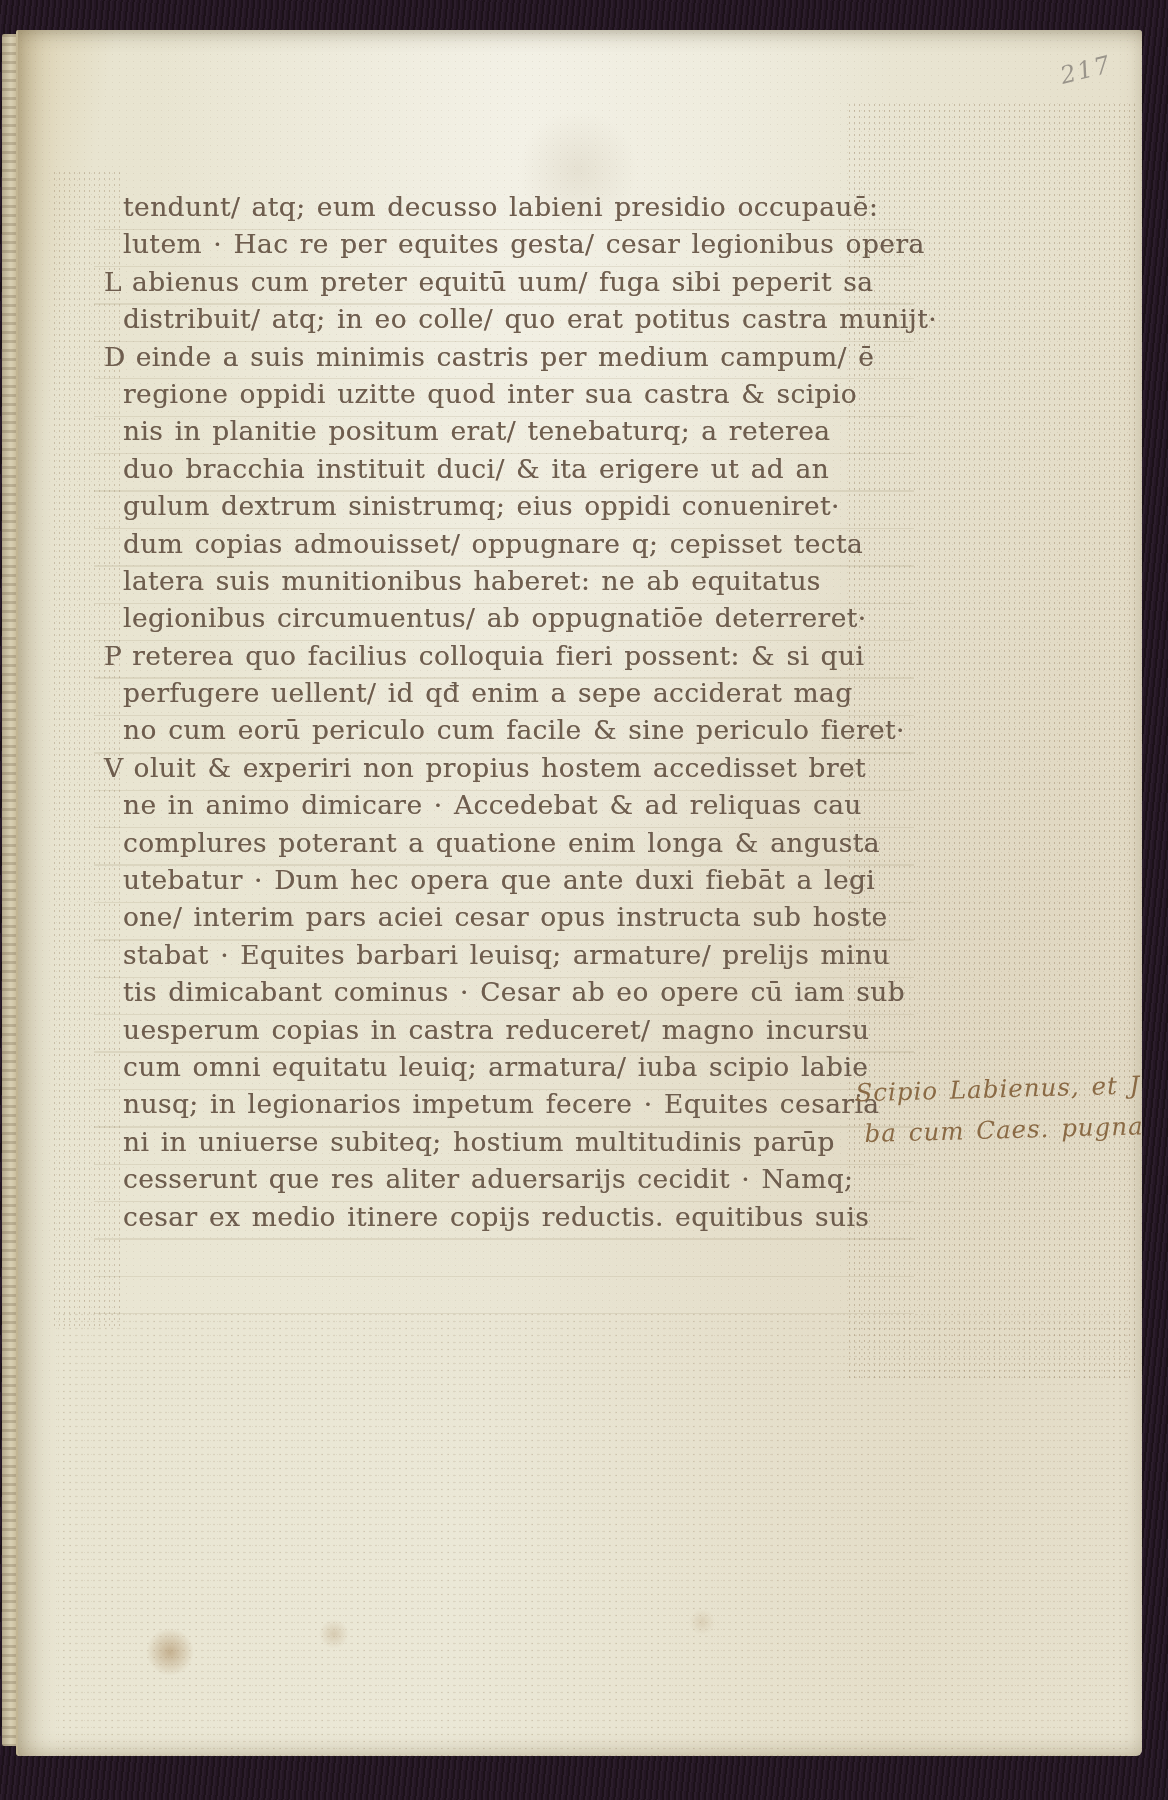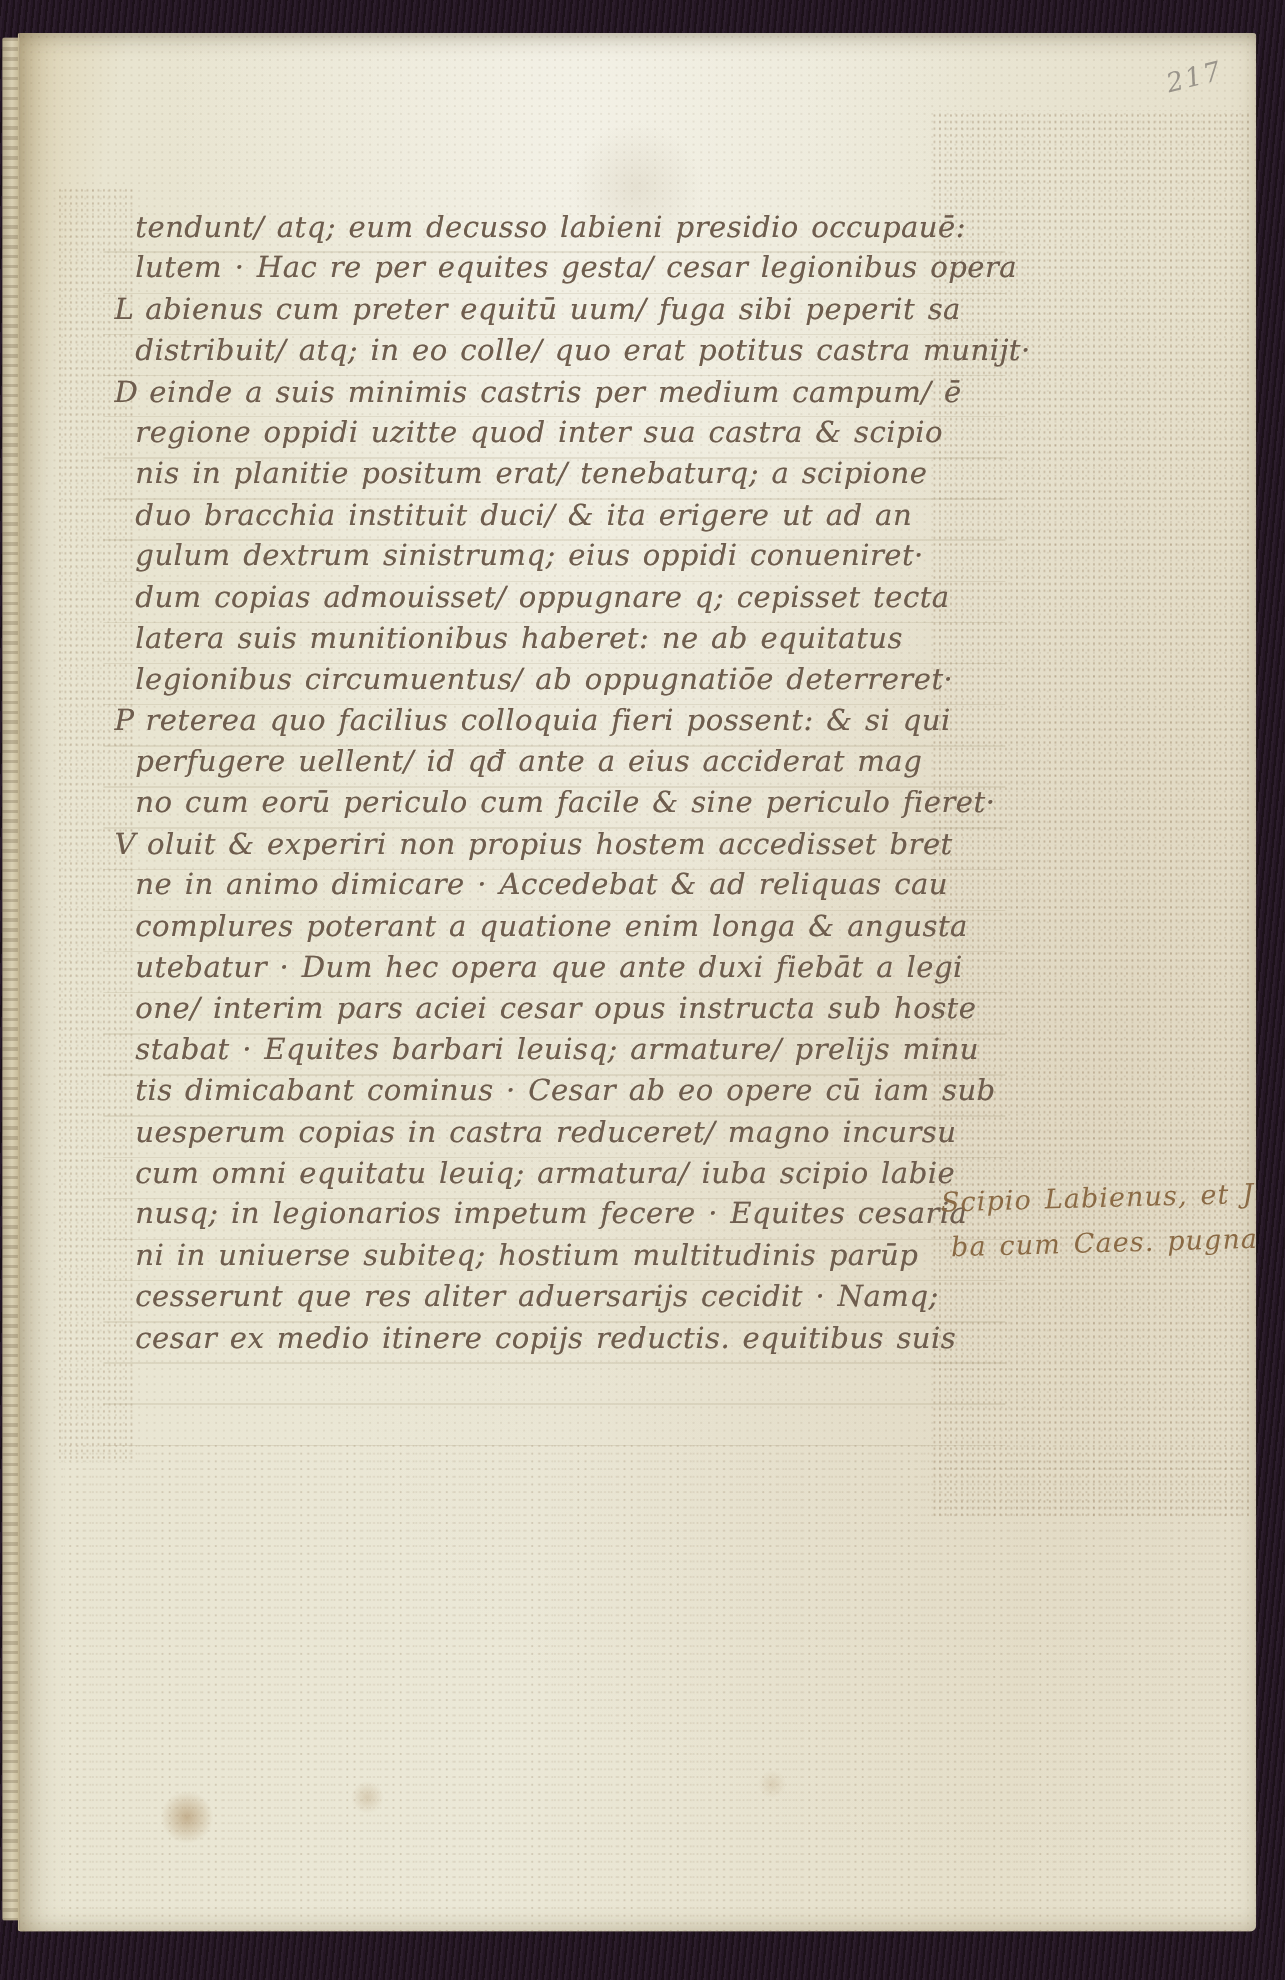--- a/index.html
+++ b/index.html
@@ -61,21 +61,21 @@
   
   .folio{
     position:absolute;left:1042px;top:26px;
     font-family:"DejaVu Serif", serif;font-style:italic;
     font-size:24px;color:#8d8880;transform:rotate(-14deg);
     letter-spacing:2px;opacity:.85;
   }
   
   .textblock{
     position:absolute;left:86px;top:158px;width:790px;
-    font-family:"DejaVu Serif", serif;font-style:italic;
+    font-family:"DejaVu Serif", serif;
     font-size:26.5px;color:#6e5d4e;
     letter-spacing:.4px;word-spacing:2.5px;
   }
   .textblock::before{ 
     content:"";position:absolute;left:-10px;right:-20px;top:6px;height:1128px;
     background:repeating-linear-gradient(180deg, rgba(0,0,0,0) 0 34.6px, rgba(155,142,108,.18) 34.6px 35.9px, rgba(0,0,0,0) 35.9px 37.4px);
     pointer-events:none;
   }
   .ms-line{position:relative;height:37.4px;line-height:37.4px;white-space:nowrap;padding-left:19px;
     text-shadow:0 0 .6px rgba(110,93,78,.55);}
@@ -102,28 +102,28 @@
     <div class="speckle gutter"></div>
     <div class="stains"></div>
     <div class="folio">217</div>
     <div class="textblock">
         <div class="ms-line"><span>tendunt/ atq; eum decusso labieni presidio occupauē:</span></div>
         <div class="ms-line"><span>lutem · Hac re per equites gesta/ cesar legionibus opera</span></div>
         <div class="ms-line has-initial"><span class="initial">L</span><span>abienus cum preter equitū uum/ fuga sibi peperit sa</span></div>
         <div class="ms-line"><span>distribuit/ atq; in eo colle/ quo erat potitus castra munijt·</span></div>
         <div class="ms-line has-initial"><span class="initial">D</span><span>einde a suis minimis castris per medium campum/ ē</span></div>
         <div class="ms-line"><span>regione oppidi uzitte quod inter sua castra &amp; scipio</span></div>
-        <div class="ms-line"><span>nis in planitie positum erat/ tenebaturq; a scipione</span></div>
+        <div class="ms-line"><span>nis in planitie positum erat/ tenebaturq; a reterea</span></div>
         <div class="ms-line"><span>duo bracchia instituit duci/ &amp; ita erigere ut ad an</span></div>
         <div class="ms-line"><span>gulum dextrum sinistrumq; eius oppidi conueniret·</span></div>
         <div class="ms-line"><span>dum copias admouisset/ oppugnare q; cepisset tecta</span></div>
         <div class="ms-line"><span>latera suis munitionibus haberet: ne ab equitatus</span></div>
         <div class="ms-line"><span>legionibus circumuentus/ ab oppugnatiōe deterreret·</span></div>
         <div class="ms-line has-initial"><span class="initial">P</span><span>reterea quo facilius colloquia fieri possent: &amp; si qui</span></div>
-        <div class="ms-line"><span>perfugere uellent/ id qđ ante a eius acciderat mag</span></div>
+        <div class="ms-line"><span>perfugere uellent/ id qđ enim a sepe acciderat mag</span></div>
         <div class="ms-line"><span>no cum eorū periculo cum facile &amp; sine periculo fieret·</span></div>
         <div class="ms-line has-initial"><span class="initial">V</span><span>oluit &amp; experiri non propius hostem accedisset bret</span></div>
         <div class="ms-line"><span>ne in animo dimicare · Accedebat &amp; ad reliquas cau</span></div>
         <div class="ms-line"><span>complures poterant a quatione enim longa &amp; angusta</span></div>
         <div class="ms-line"><span>utebatur · Dum hec opera que ante duxi fiebāt a legi</span></div>
         <div class="ms-line"><span>one/ interim pars aciei cesar opus instructa sub hoste</span></div>
         <div class="ms-line"><span>stabat · Equites barbari leuisq; armature/ prelijs minu</span></div>
         <div class="ms-line"><span>tis dimicabant cominus · Cesar ab eo opere cū iam sub</span></div>
         <div class="ms-line"><span>uesperum copias in castra reduceret/ magno incursu</span></div>
         <div class="ms-line"><span>cum omni equitatu leuiq; armatura/ iuba scipio labie</span></div>

